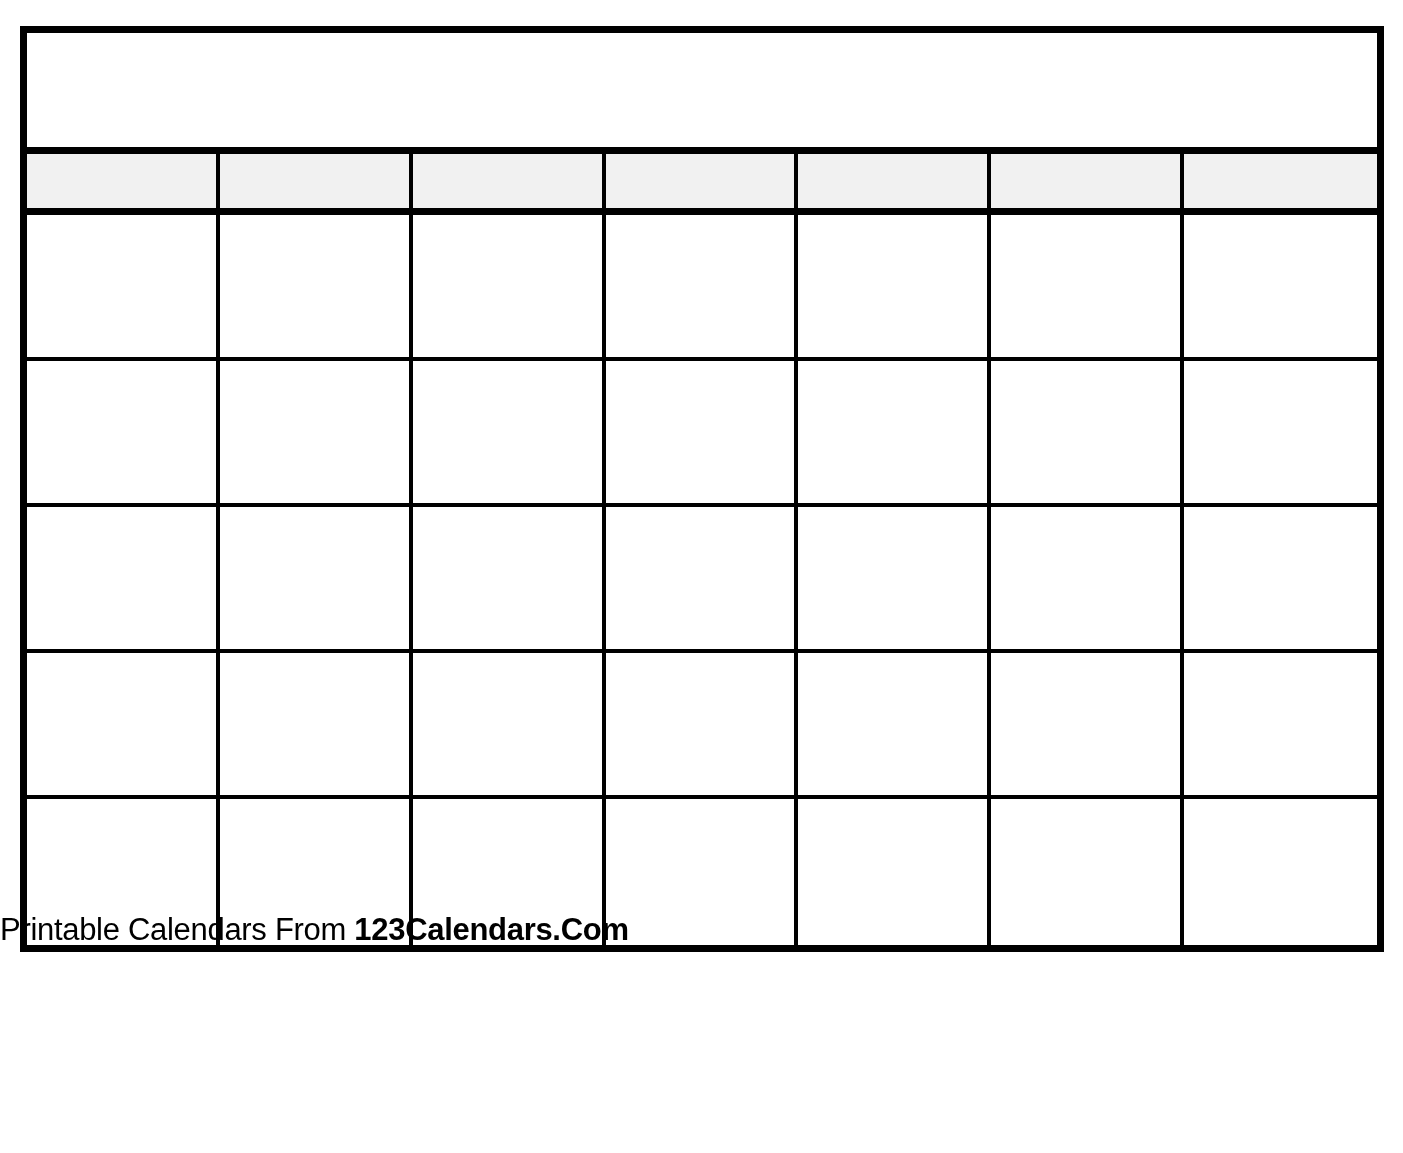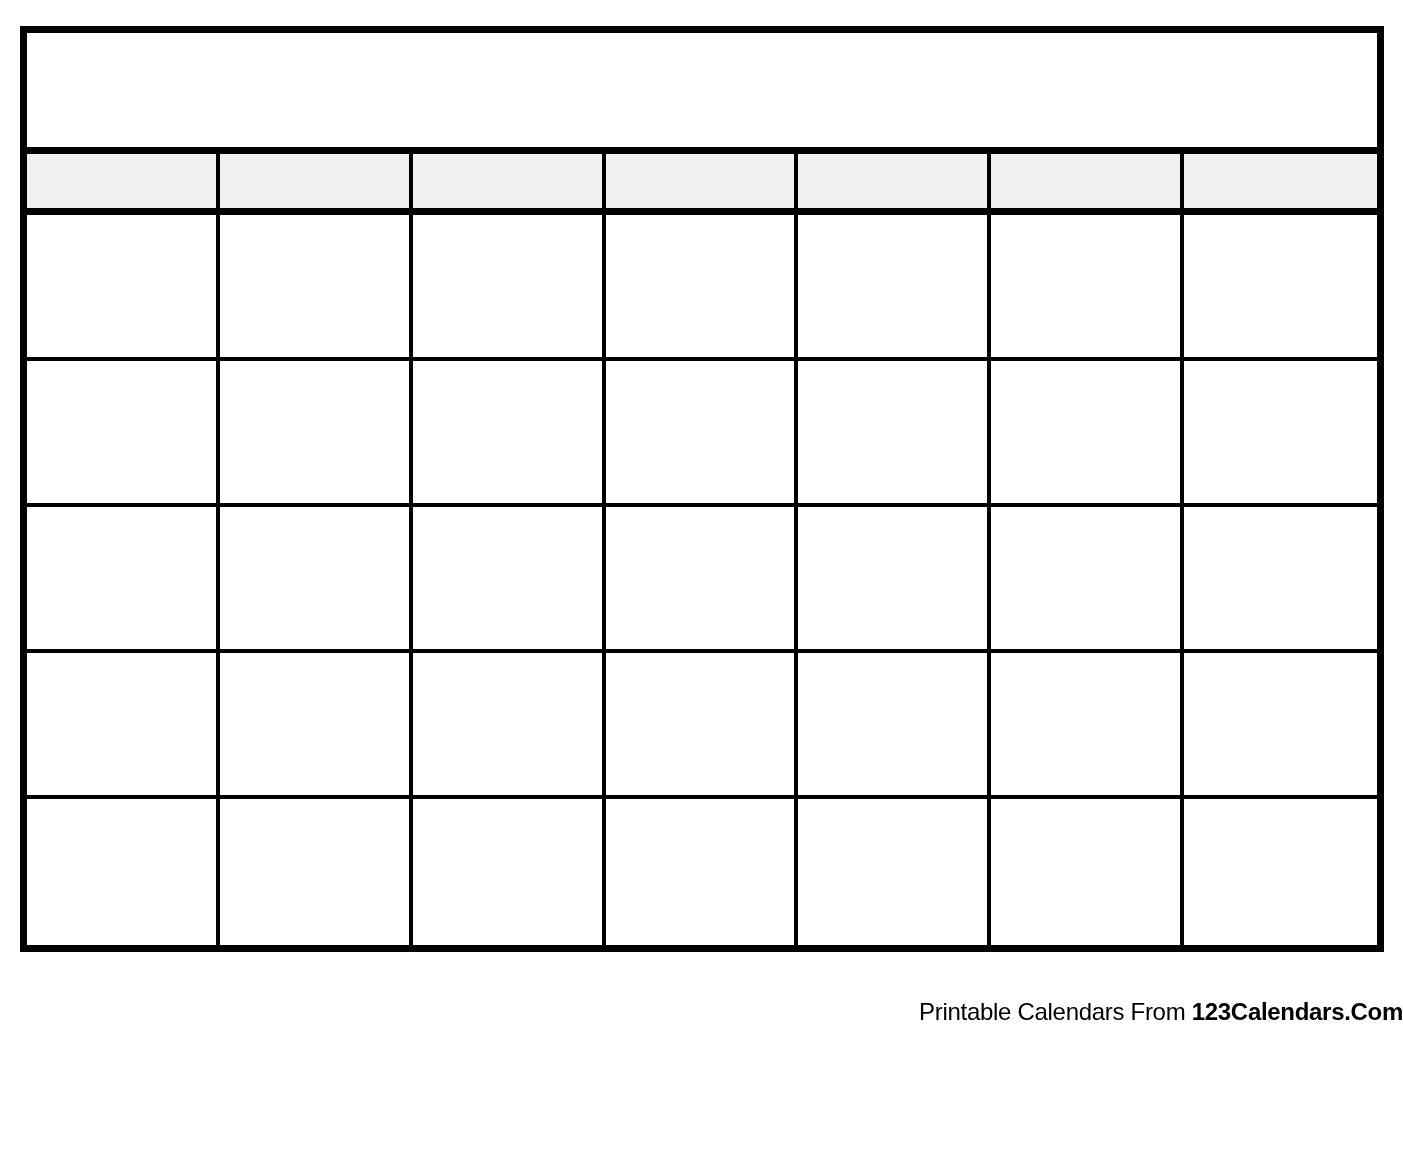--- a/index.html
+++ b/index.html
@@ -69,25 +69,25 @@
   .day-cell:nth-child(7n) {
     border-right: none;
   }
   .day-cell:nth-last-child(-n+7) {
     border-bottom: none;
   }
 
   
   .footer {
     position: absolute;
-    top: 992px;
+    top: 910px;
     left: 0;
     width: 100%;
-    text-align: right;
-    font-size: 24px;
+    text-align: left;
+    font-size: 31px;
     line-height: 40px;
     color: #000000;
     letter-spacing: -0.3px;
     white-space: pre;
   }
   .footer .brand {
     font-weight: 700;
   }
 </style>
 </head>

